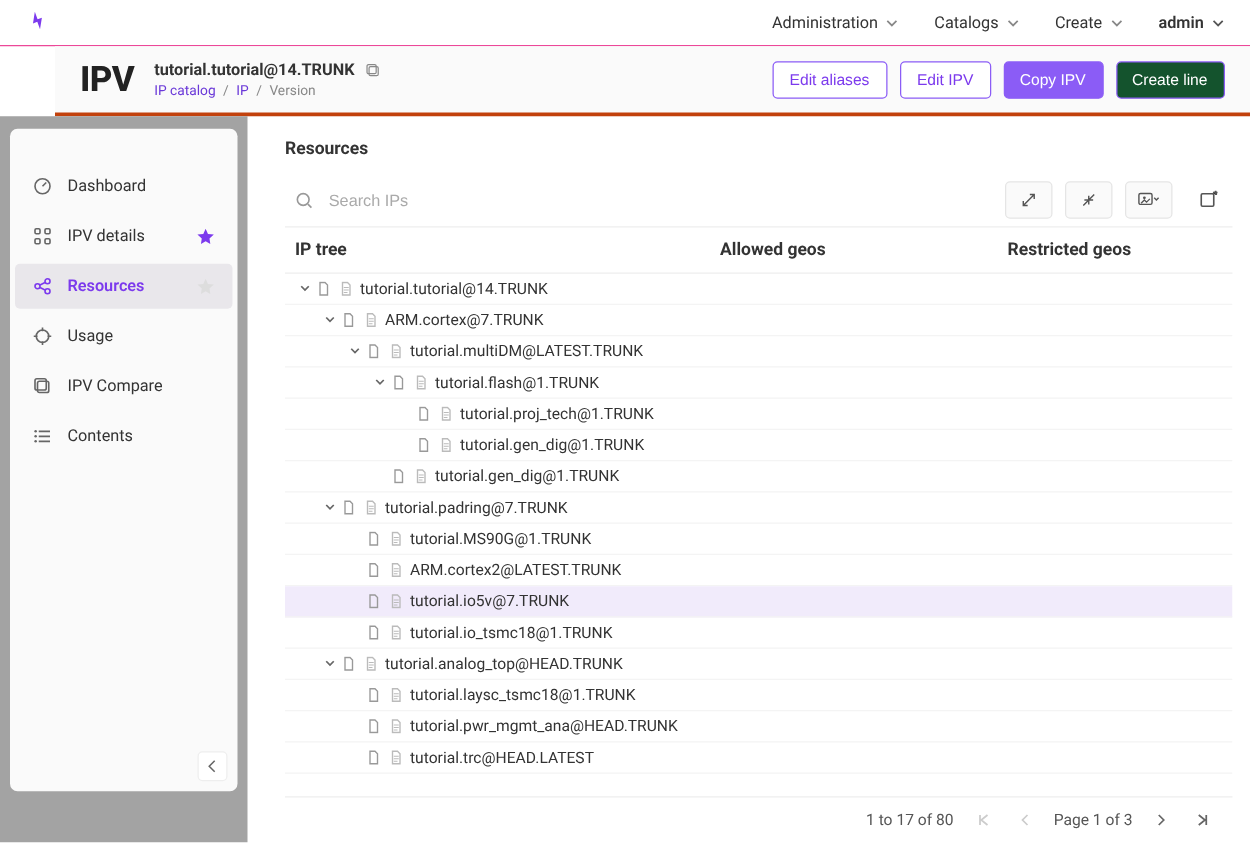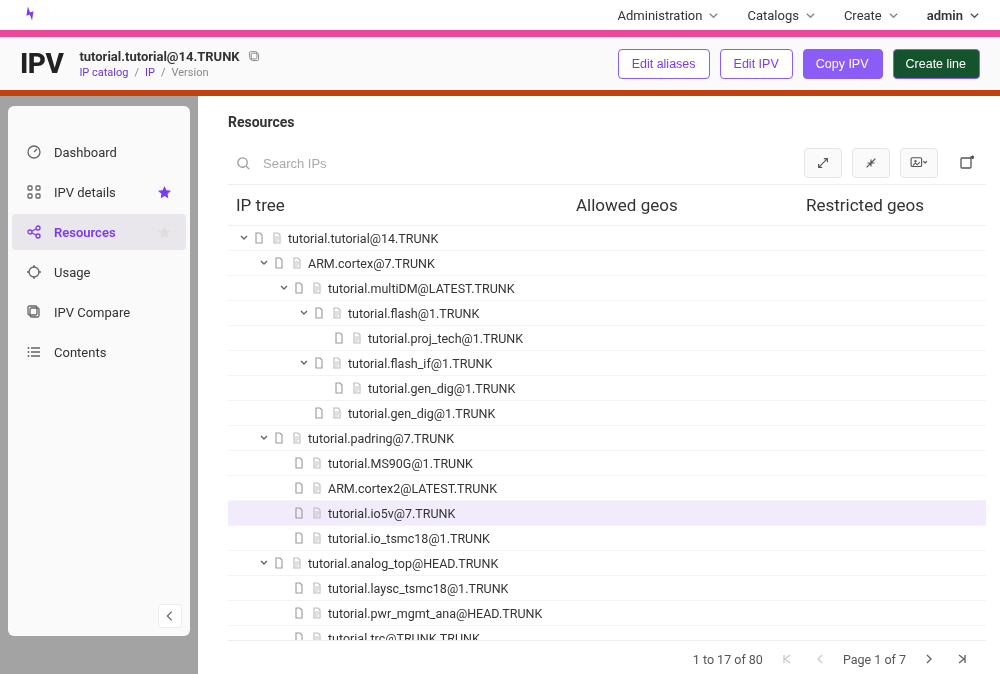--- a/index.html
+++ b/index.html
@@ -1,26 +1,26 @@
 <!DOCTYPE html>
 <html><head>
 <meta charset="utf-8">
 <style>
 * { box-sizing: border-box; margin: 0; padding: 0; }
 body { font-family: -apple-system, BlinkMacSystemFont, "Segoe UI", Roboto, sans-serif; font-size: 13px; color: #333; background: #fff; width: 1000px; height: 674px; overflow: hidden; }
 
 
-.topnav { height: 37px; display: flex; align-items: center; padding: 0 20px; border-bottom: 7px solid #ec4899; }
+.topnav { height: 37px; display: flex; align-items: center; padding: 0 20px; border-bottom: 1px solid #ec4899; }
 .logo { width: 22px; height: 22px; }
 .topnav-spacer { flex: 1; }
 .topnav-item { display: flex; align-items: center; gap: 6px; margin-left: 28px; cursor: pointer; font-size: 13px; color: #333; }
 .topnav-item.bold { font-weight: 600; }
 
 
-.headerband { display: flex; align-items: center; padding: 10px 20px 10px 20px; border-bottom: 6px solid #c2410c; background: #fafafa; }
+.headerband { display: flex; align-items: center; padding: 10px 20px 10px 20px; border-bottom: 3px solid #c2410c; background: #fafafa; margin-left: 44px; }
 .ipv-label { font-size: 28px; font-weight: 800; margin-right: 16px; color: #222; letter-spacing: -0.5px; }
 .header-info { display: flex; flex-direction: column; gap: 2px; }
 .header-title { font-size: 13px; font-weight: 700; display: flex; align-items: center; gap: 8px; }
 .breadcrumb { font-size: 11px; color: #888; display: flex; gap: 6px; }
 .breadcrumb a { color: #6a38d8; text-decoration: none; }
 .breadcrumb span { color: #888; }
 .header-actions { margin-left: auto; display: flex; gap: 10px; }
 .btn { border: 1px solid #8b5cf6; background: #fff; color: #7c3aed; border-radius: 4px; padding: 7px 13px; font-size: 12.5px; cursor: pointer; font-weight: 500; }
 .btn.primary { background: #8b5cf6; color: #fff; padding-left: 12px; }
 .btn.primary.solid { background: #14532d; }
@@ -37,21 +37,21 @@
 .main { flex: 1; padding: 18px 14px 0 30px; display:flex; flex-direction:column; overflow:hidden; }
 .section-title { font-size: 14px; font-weight: 700; margin-bottom: 14px; }
 
 .searchbar { display: flex; align-items: center; gap: 10px; padding: 4px 0 6px 0; border-bottom: 1px solid #eee; }
 .search-input-wrap { display:flex; align-items:flex-start; gap:12px; flex:1; padding: 6px 8px; }
 .search-input { border: none; outline: none; font-size: 13px; flex:1; color:#333; }
 .search-input::placeholder { color:#aaa; }
 .toolbtn { width: 38px; height: 30px; display:flex; align-items:center; justify-content:center; border:1px solid #e5e5e5; border-radius:4px; background:#fafafa; cursor:pointer; color:#555; }
 .toolbtn.plain { border:none; background:transparent; }
 
-.treeheader { display:flex; padding: 10px 8px; font-size: 17px; font-weight: 400; border-bottom: 1px solid #eee; }
+.treeheader { display:flex; padding: 10px 8px; font-size: 14px; font-weight: 700; border-bottom: 1px solid #eee; }
 .treeheader .col1 { flex:0 0 340px; }
 .treeheader .col2 { flex:0 0 230px; }
 .treeheader .col3 { flex:1; }
 
 .tree { flex:1; overflow:auto; }
 .tree-row { display:flex; align-items:center; height: 25px; font-size: 12.5px; border-bottom: 1px solid #f4f4f4; cursor:default; }
 .tree-row.selected { background:#f1ebfb; }
 .tree-indent { display:inline-block; }
 .chev { width:16px; display:inline-flex; justify-content:center; color:#777; cursor:pointer; }
 .ficon { width:14px; margin-right:4px; display:inline-flex; justify-content:center; color:#888; }
@@ -345,40 +345,20 @@
           </span>
           <span class="ficon">
             <svg width="12" height="12" viewBox="0 0 12 12">
               <path d="M3 1h4l2 2v8H3z" stroke="#bbb" stroke-width="1.1" fill="none"></path>
               <path d="M4 5h4M4 7h4M4 9h3" stroke="#bbb" stroke-width="0.9"></path>
             </svg>
           </span>
           <span class="node-label">tutorial.proj_tech@1.TRUNK</span>
         </div>
         <div class="tree-row">
-          <span class="tree-indent" style="width:68px"></span>
-          <span class="chev">
-            <svg width="10" height="10" viewBox="0 0 10 10">
-              <path d="M2 3l3 3 3-3" stroke="#666" stroke-width="1.4" fill="none"></path>
-            </svg>
-          </span>
-          <span class="ficon">
-            <svg width="12" height="12" viewBox="0 0 12 12">
-              <path d="M3 1h4l2 2v8H3z" stroke="#999" stroke-width="1.1" fill="none"></path>
-            </svg>
-          </span>
-          <span class="ficon">
-            <svg width="12" height="12" viewBox="0 0 12 12">
-              <path d="M3 1h4l2 2v8H3z" stroke="#bbb" stroke-width="1.1" fill="none"></path>
-              <path d="M4 5h4M4 7h4M4 9h3" stroke="#bbb" stroke-width="0.9"></path>
-            </svg>
-          </span>
-          <span class="node-label">tutorial.flash_if@1.TRUNK</span>
-        </div>
-        <div class="tree-row">
           <span class="tree-indent" style="width:88px"></span>
           <span class="chev"></span>
           <span class="ficon">
             <svg width="12" height="12" viewBox="0 0 12 12">
               <path d="M3 1h4l2 2v8H3z" stroke="#999" stroke-width="1.1" fill="none"></path>
             </svg>
           </span>
           <span class="ficon">
             <svg width="12" height="12" viewBox="0 0 12 12">
               <path d="M3 1h4l2 2v8H3z" stroke="#bbb" stroke-width="1.1" fill="none"></path>
@@ -546,37 +526,37 @@
             <svg width="12" height="12" viewBox="0 0 12 12">
               <path d="M3 1h4l2 2v8H3z" stroke="#999" stroke-width="1.1" fill="none"></path>
             </svg>
           </span>
           <span class="ficon">
             <svg width="12" height="12" viewBox="0 0 12 12">
               <path d="M3 1h4l2 2v8H3z" stroke="#bbb" stroke-width="1.1" fill="none"></path>
               <path d="M4 5h4M4 7h4M4 9h3" stroke="#bbb" stroke-width="0.9"></path>
             </svg>
           </span>
-          <span class="node-label">tutorial.trc@TRUNK.TRUNK</span>
+          <span class="node-label">tutorial.trc@HEAD.LATEST</span>
         </div>
       </div>
 
     <div class="pager">
       <span>1 to 17 of 80</span>
       <span class="navbtn disabled">
         <svg width="12" height="12" viewBox="0 0 12 12">
             <path d="M9 2L4 6l5 4M3 2v8" stroke="#ccc" stroke-width="1.4" fill="none"></path>
           </svg>
       </span>
       <span class="navbtn disabled">
         <svg width="10" height="12" viewBox="0 0 10 12">
             <path d="M7 2L3 6l4 4" stroke="#ccc" stroke-width="1.4" fill="none"></path>
           </svg>
       </span>
-      <span>Page 1 of 7</span>
+      <span>Page 1 of 3</span>
       <span class="navbtn">
         <svg width="10" height="12" viewBox="0 0 10 12">
             <path d="M3 2l4 4-4 4" stroke="#666" stroke-width="1.4" fill="none"></path>
           </svg>
       </span>
       <span class="navbtn">
         <svg width="12" height="12" viewBox="0 0 12 12">
             <path d="M3 2l5 4-5 4M9 2v8" stroke="#666" stroke-width="1.4" fill="none"></path>
           </svg>
       </span>

